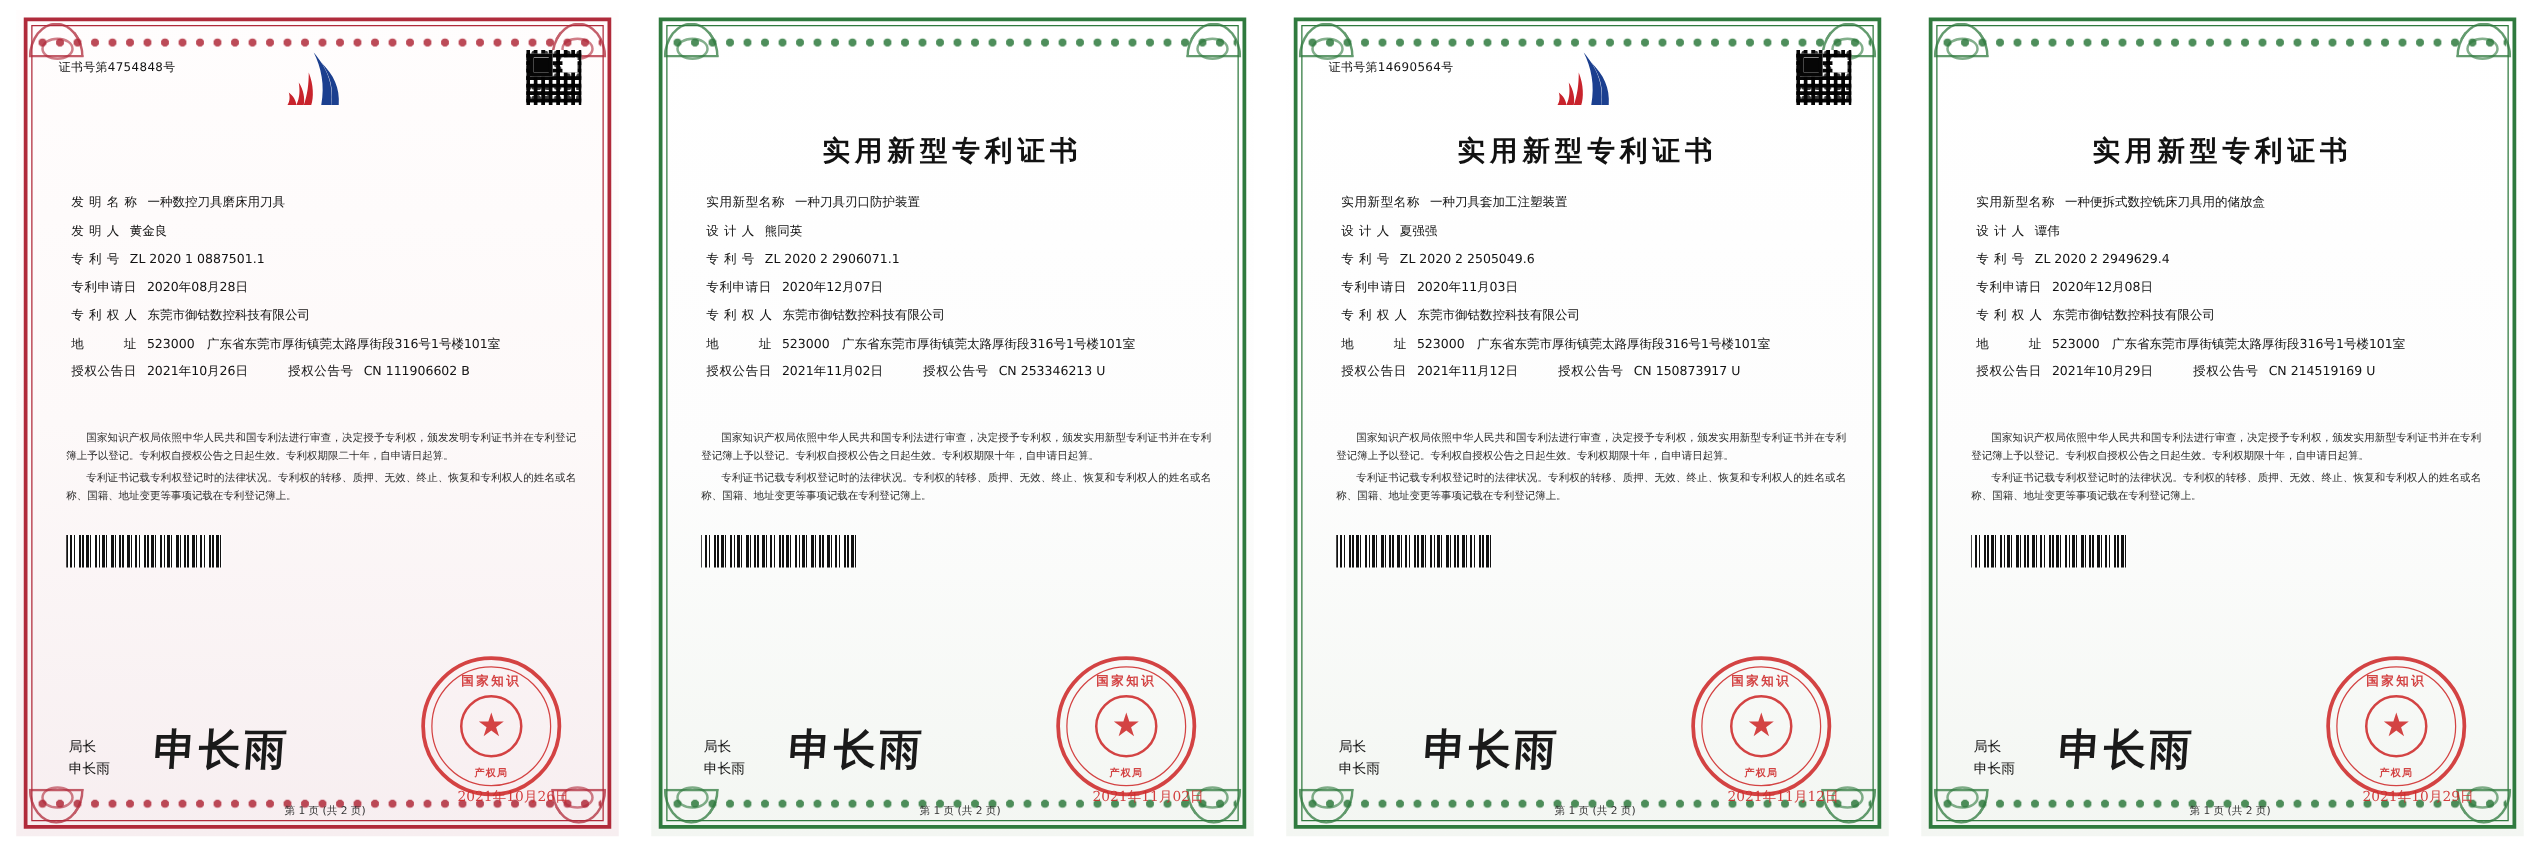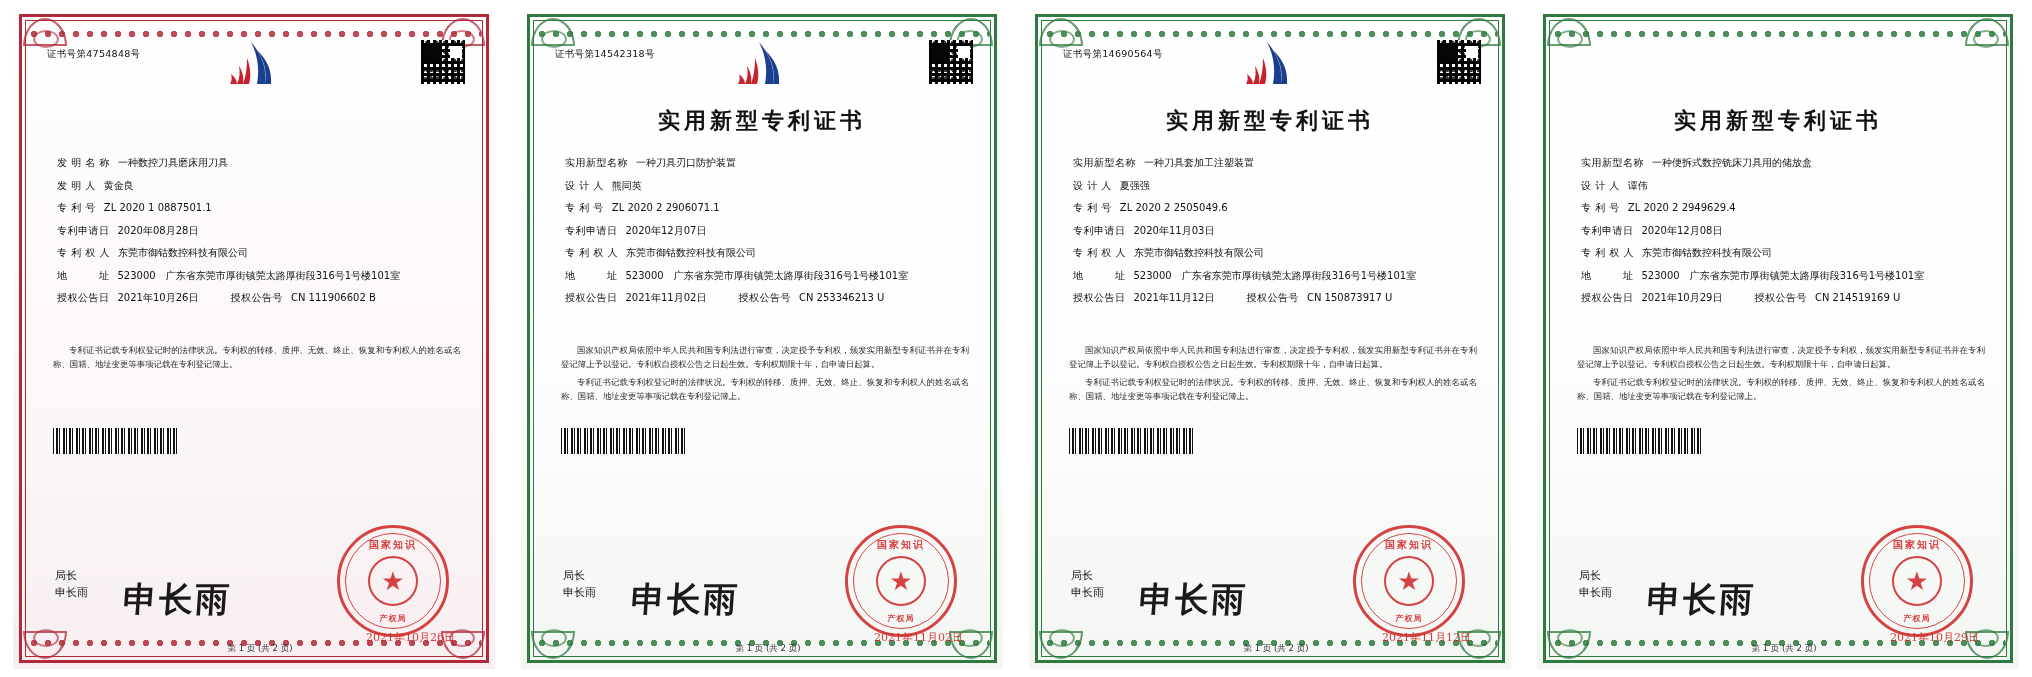--- a/index.html
+++ b/index.html
@@ -226,21 +226,21 @@
     height: 26px;
     background-image: repeating-linear-gradient(90deg,
       #111 0 1px, #fff 1px 3px, #111 3px 5px, #fff 5px 6px,
       #111 6px 7px, #fff 7px 10px, #111 10px 12px, #fff 12px 13px);
   }
 
   
   .sig-labels {
     position: absolute;
     left: 42px;
-    bottom: 68px;
+    bottom: 46px;
     font-size: 11px;
     line-height: 1.5;
     color: #111;
   }
   .sig-name {
     position: absolute;
     left: 110px;
     bottom: 46px;
     font-family: "DejaVu Serif", "Liberation Serif", serif;
     font-size: 34px;
@@ -379,20 +379,21 @@
           <span class="flabel">授权公告日</span>
           <span class="fvalue">2021年10月26日</span>
           <span class="fgroup2">
             <span class="flabel">授权公告号</span>
             <span class="fvalue">CN 111906602 B</span>
           </span>
         </div>
       </div>
 
       <div class="body-text">
+        <p>国家知识产权局依照中华人民共和国专利法进行审查，决定授予专利权，颁发发明专利证书并在专利登记簿上予以登记。专利权自授权公告之日起生效。专利权期限二十年，自申请日起算。</p>
         <p>专利证书记载专利权登记时的法律状况。专利权的转移、质押、无效、终止、恢复和专利权人的姓名或名称、国籍、地址变更等事项记载在专利登记簿上。</p>
       </div>
 
       <div class="barcode"></div>
 
       <div class="sig-labels">
         <div>局长</div>
         <div>申长雨</div>
       </div>
       <div class="sig-name">申长雨</div>
@@ -412,35 +413,20 @@
     <div class="page">
       <div class="border-outer"></div>
       <div class="border-inner"></div>
       <div class="scallop top"></div>
       <div class="scallop bottom"></div>
       <div class="corner tl"></div>
       <div class="corner tr"></div>
       <div class="corner bl"></div>
       <div class="corner br"></div>
 
-      <div class="hdr">
-        <div class="cert-no">证书号第14542318号</div>
-        <div class="logo">
-          <svg viewBox="0 0 74 58" width="74" height="58" aria-hidden="true">
-            <path d="M34 4 C44 16 50 28 48 46 L40 46 C43 30 40 16 34 4 Z" fill="#1b3f8f"></path>
-            <path d="M40 12 C50 22 55 32 54 46 L48 46 C50 33 47 22 40 12 Z" fill="#1b3f8f"></path>
-            <path d="M30 20 C34 30 34 40 32 46 L26 46 C29 38 30 29 30 20 Z" fill="#c8232c"></path>
-            <path d="M22 28 C26 34 27 41 26 46 L20 46 C23 40 23 34 22 28 Z" fill="#c8232c"></path>
-            <path d="M14 36 C18 39 20 43 20 46 L13 46 C15 43 15 39 14 36 Z" fill="#c8232c"></path>
-          </svg>
-        </div>
-        <div class="qr">
-            <span class="qr-inner"></span>
-          </div>
-      </div>
 
       <div class="title small">实用新型专利证书</div>
 
       <div class="fields">
         <div class="frow">
             <span class="flabel">实用新型名称</span>
             <span class="fvalue">一种刀具刃口防护装置</span>
           </div>
         <div class="frow">
             <span class="flabel">设 计 人</span>

